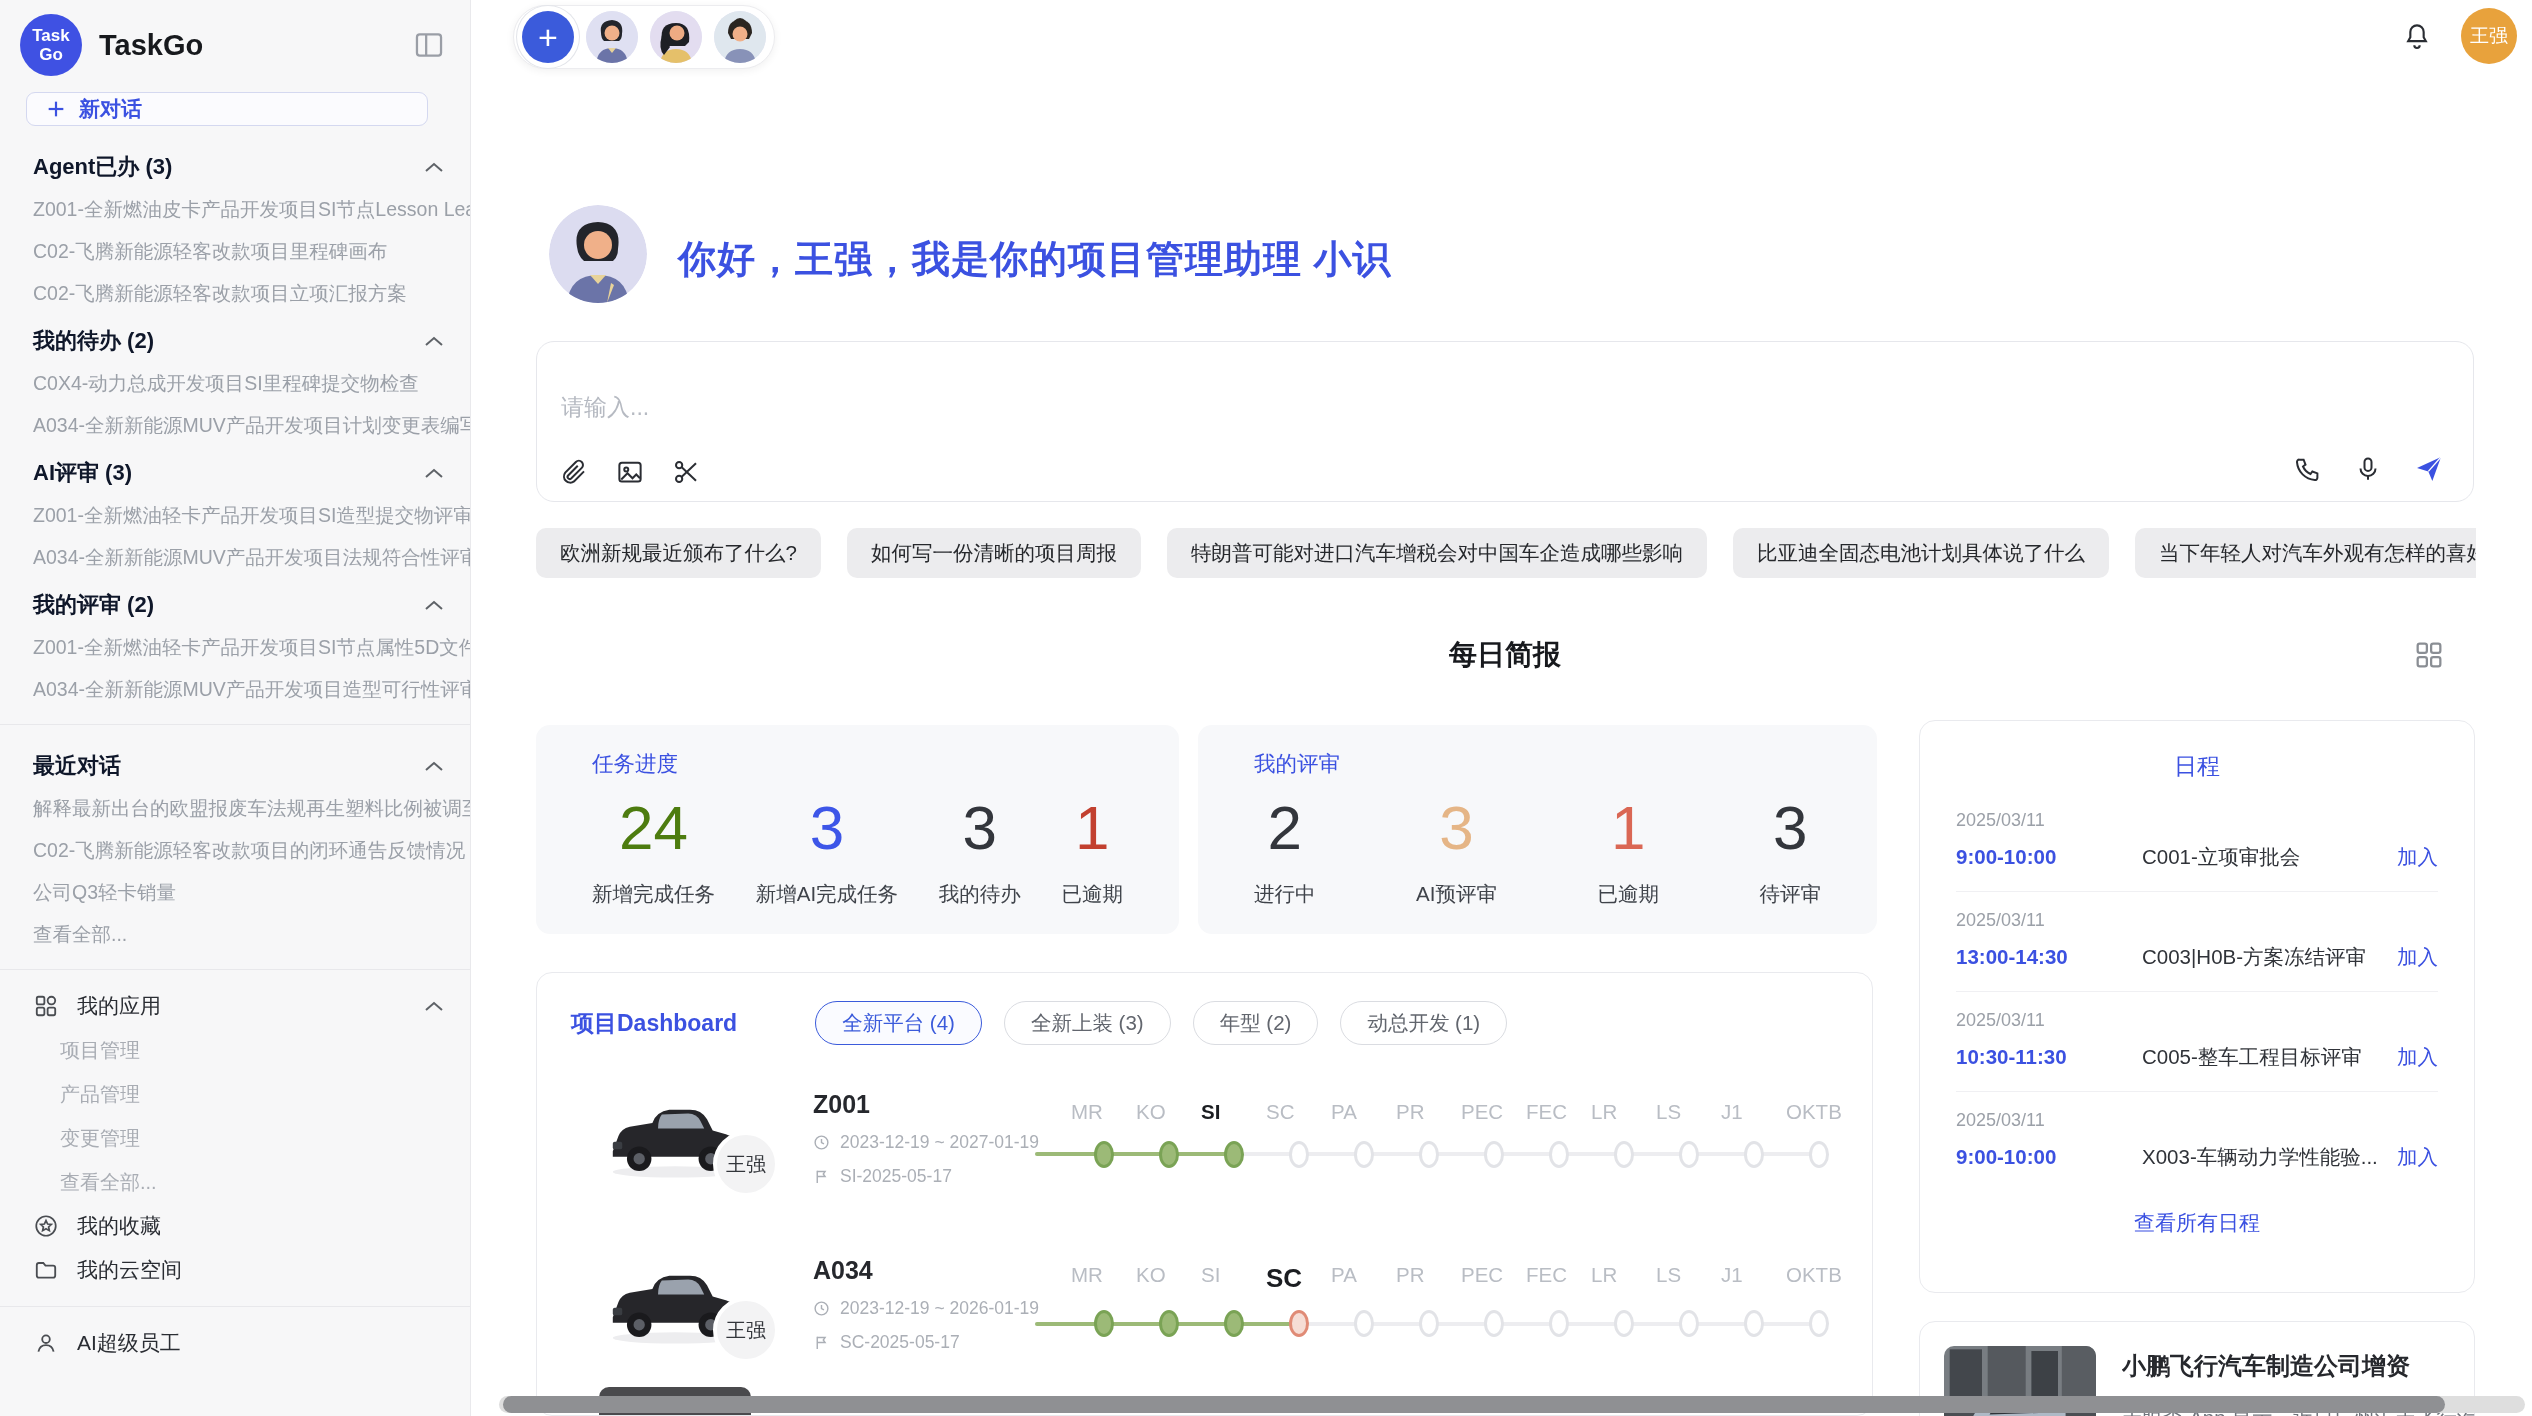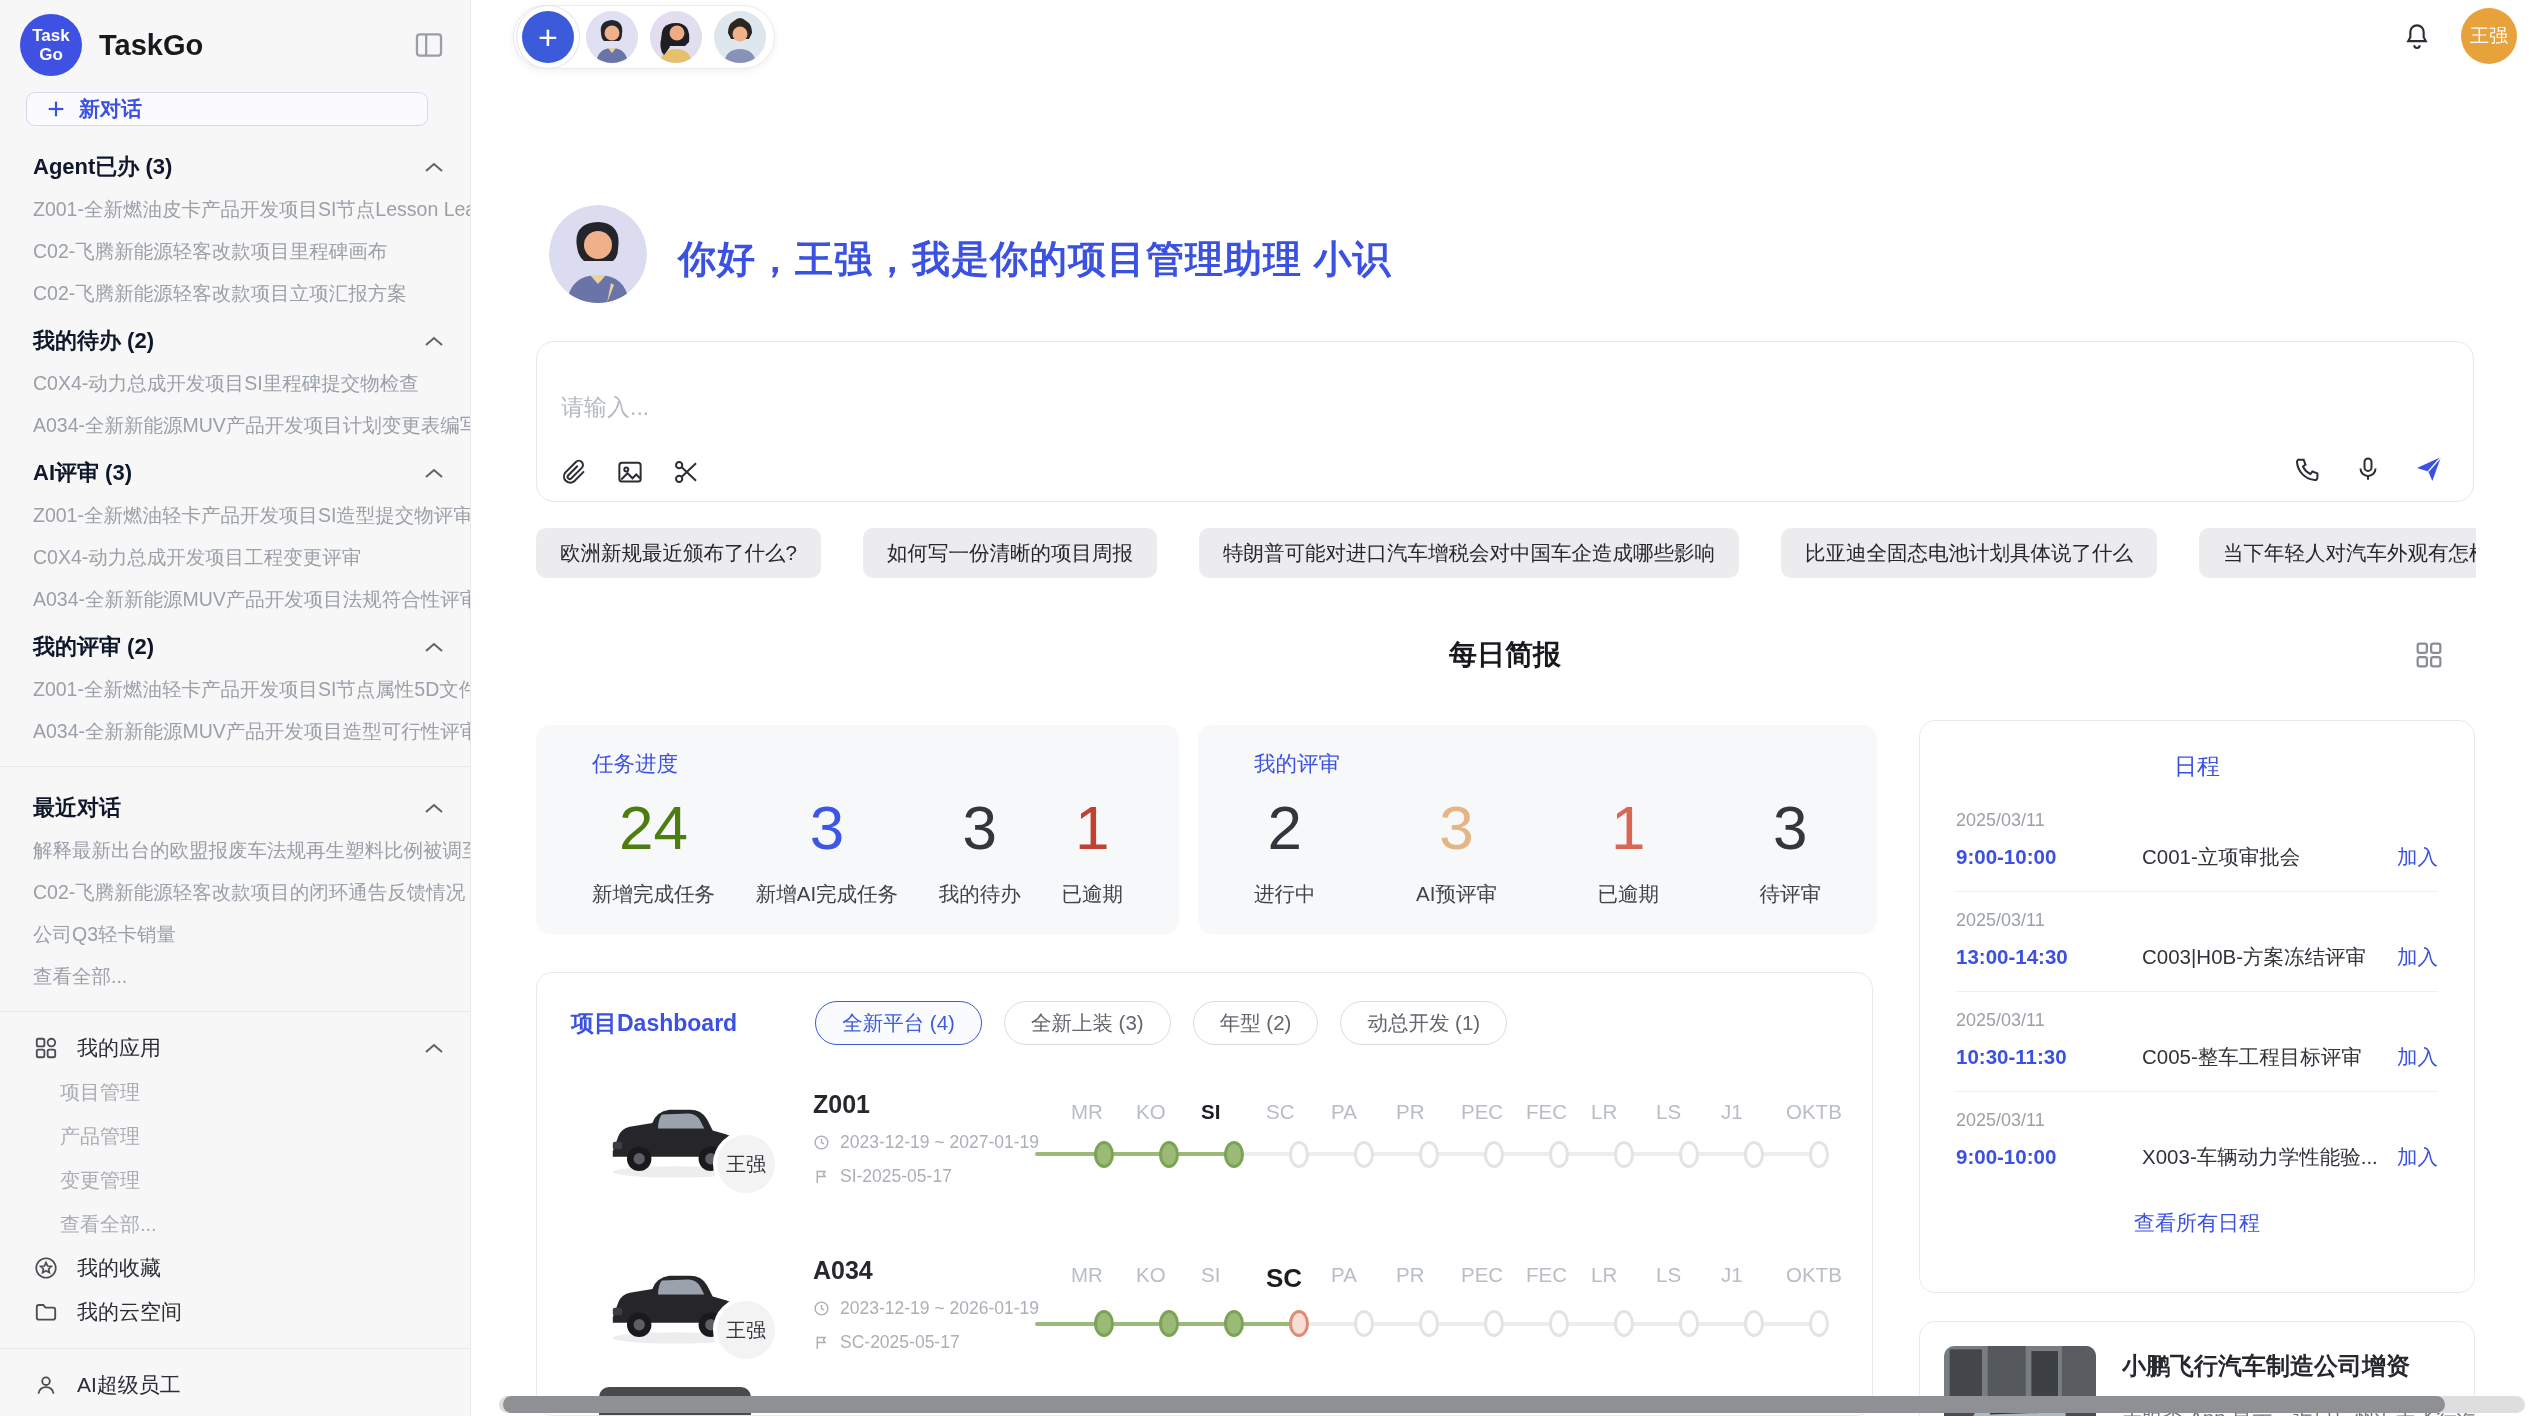--- a/index.html
+++ b/index.html
@@ -37,21 +37,21 @@
   .hero-avatar { position:absolute; left:78px; top:205px; width:98px; height:98px; border-radius:50%; overflow:hidden; }
   .greeting { position:absolute; left:207px; top:234px; font-size:38px; font-weight:700; color:#3b51e1; letter-spacing:1px; }
 
   .composer { position:absolute; left:65px; top:341px; width:1938px; height:161px; border:1.5px solid #e6e7ec; border-radius:18px; background:#fff; }
   .composer input { position:absolute; left:24px; top:52px; width:1400px; border:none; outline:none; font-size:23px; color:#4a4e55; background:transparent; font-family:inherit; }
   .composer input::placeholder { color:#b6bac2; }
   .composer-left-icons { position:absolute; left:22px; bottom:14px; display:flex; gap:26px; }
   .composer-right-icons { position:absolute; right:28px; bottom:16px; display:flex; gap:30px; align-items:center; }
   .icon-btn { background:none; border:none; cursor:pointer; padding:0; }
 
-  .chips { position:absolute; left:65px; top:528px; width:1940px; display:flex; gap:42px; overflow:hidden; }
+  .chips { position:absolute; left:65px; top:528px; width:1940px; display:flex; gap:26px; overflow:hidden; }
   .chip { flex:none; height:50px; line-height:50px; padding:0 24px; background:#ececee; border-radius:10px; font-size:20.5px; color:#26282c; white-space:nowrap; cursor:pointer; }
 
   .briefing-head { position:absolute; left:65px; top:636px; width:1938px; text-align:center; }
   .briefing-title { font-size:28px; font-weight:700; color:#17191d; }
   .layout-icon { position:absolute; right:28px; top:2px; background:none; border:none; cursor:pointer; }
 
   .stat-card { position:absolute; top:725px; height:209px; background:#f7f8fa; border-radius:14px; padding:24px 56px; }
   .stat-card.c1 { left:65px; width:643px; }
   .stat-card.c2 { left:727px; width:679px; }
   .stat-card-title { font-size:21.5px; color:#3b51e1; }
@@ -163,21 +163,20 @@
 
     <div class="sb-sec-head">
       <span class="sb-sec-title">AI评审 (3)</span>
       <span>
           <svg width="20" height="12" viewBox="0 0 20 12" fill="none" stroke="#5f6368" stroke-width="2">
             <polyline points="2,10 10,3 18,10"></polyline>
           </svg>
         </span>
     </div>
     <div class="sb-item">Z001-全新燃油轻卡产品开发项目SI造型提交物评审</div>
-    <div class="sb-item">C0X4-动力总成开发项目工程变更评审</div>
     <div class="sb-item">A034-全新新能源MUV产品开发项目法规符合性评审</div>
 
     <div class="sb-sec-head">
       <span class="sb-sec-title">我的评审 (2)</span>
       <span>
           <svg width="20" height="12" viewBox="0 0 20 12" fill="none" stroke="#5f6368" stroke-width="2">
             <polyline points="2,10 10,3 18,10"></polyline>
           </svg>
         </span>
     </div>

